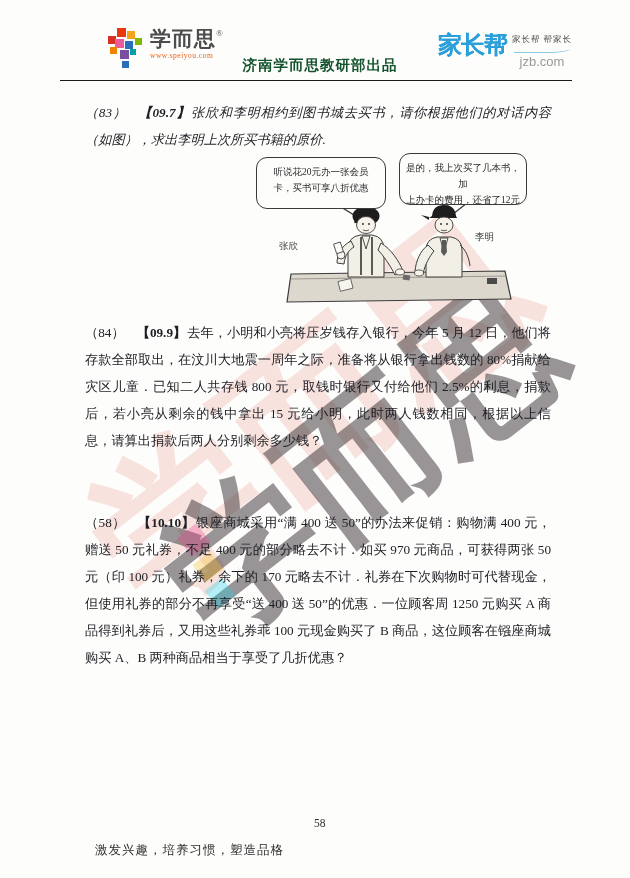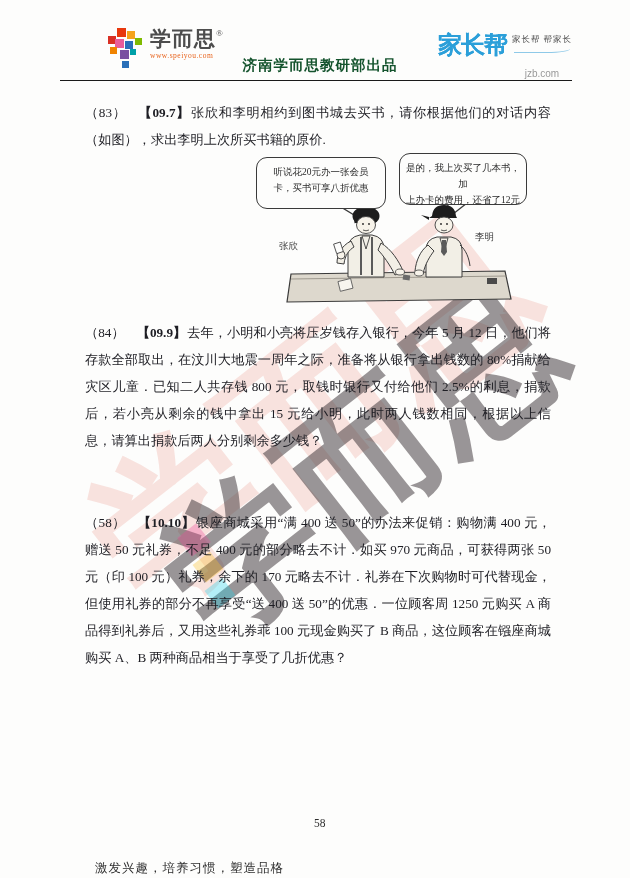--- a/index.html
+++ b/index.html
@@ -29,38 +29,38 @@
       letter-spacing:.5px;margin-top:1px;}
   .header-center{position:absolute;left:50%;transform:translateX(-50%);top:30px;
       color:#14532d;font-weight:bold;font-size:14.5px;letter-spacing:1px;white-space:nowrap;}
   .logo-right{position:absolute;right:0;top:6px;display:flex;align-items:flex-start;justify-content:flex-end;}
   .jzb-name{font-family:"Liberation Sans","DejaVu Sans",sans-serif;font-weight:bold;
       font-size:24px;color:#2b9fd9;letter-spacing:-1px;line-height:26px;
       text-shadow:0 0 0 #2b9fd9;}
   .jzb-side{margin-left:5px;margin-top:2px;text-align:center;}
   .jzb-slogan{font-size:8.5px;color:#4a4a4a;letter-spacing:1px;white-space:nowrap;}
   .jzb-swoosh{height:6px;border-bottom:1.5px solid #8ec9e8;border-radius:0 0 60%/6px 60%;margin:0 2px;}
-  .jzb-url{font-family:"Liberation Sans",sans-serif;font-size:10px;color:#999;margin-top:15px;}
+  .jzb-url{font-family:"Liberation Sans",sans-serif;font-size:13px;color:#999;margin-top:1px;}
   .rule{position:absolute;left:60px;right:58px;top:80px;border-top:1.6px solid #1a1a1a;z-index:2;}
   
   .prob{position:absolute;left:85px;width:466px;z-index:1;
       font-size:13.2px;line-height:27px;text-align:justify;text-justify:inter-ideograph;}
-  .p83{top:86px;} .p84{top:306px;} .p85{top:496px;}
+  .p83{top:86px;font-style:italic;} .p84{top:306px;} .p85{top:496px;}
   .prob .num{margin-right:12px;}
   .prob .tag{font-weight:bold;margin-right:1px;}
   
   .illo{position:absolute;left:253px;top:153px;width:278px;height:152px;z-index:1;}
   .illo svg{position:absolute;left:0;top:0;}
   .bubble{position:absolute;border:1.2px solid #3a3a3a;border-radius:11px;
       background:#fdfdfc;font-size:9.5px;line-height:16px;text-align:center;
       color:#2a2a2a;padding:6px 2px 0 2px;box-sizing:border-box;}
   .bubble-left{left:3px;top:4px;width:130px;height:52px;}
   .bubble-right{left:146px;top:0px;width:128px;height:52px;}
   
-  .footer-slogan{position:absolute;left:95px;top:860px;font-size:12.5px;color:#2e2e2e;
+  .footer-slogan{position:absolute;left:95px;top:842px;font-size:12.5px;color:#2e2e2e;
       letter-spacing:1px;z-index:1;}
   .footer-page{position:absolute;left:314px;top:817px;font-size:11.5px;color:#2e2e2e;z-index:1;}
 </style>
 </head>
 <body>
 
 <div class="page">
 
   <div class="wm wm-red">学而思</div>
   <div class="wm wm-dark">学而思</div>

